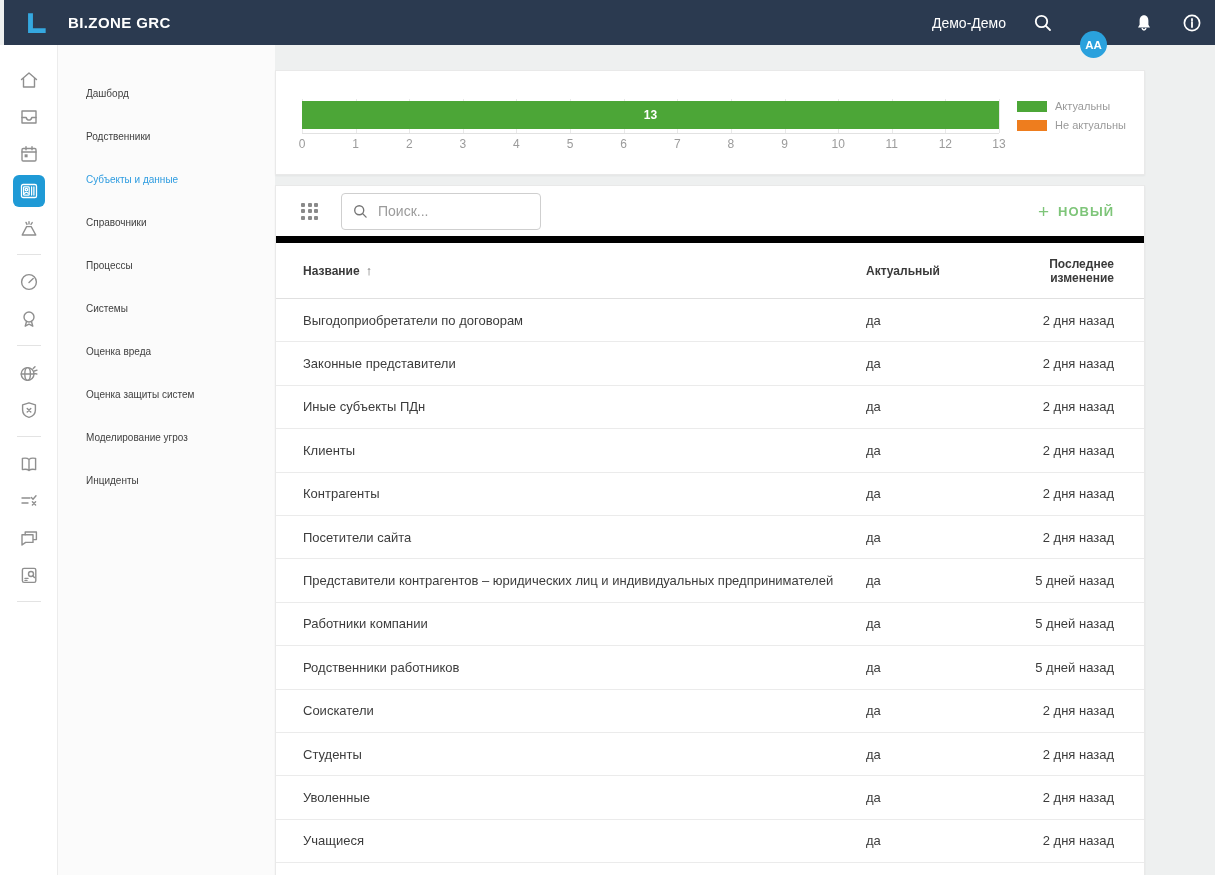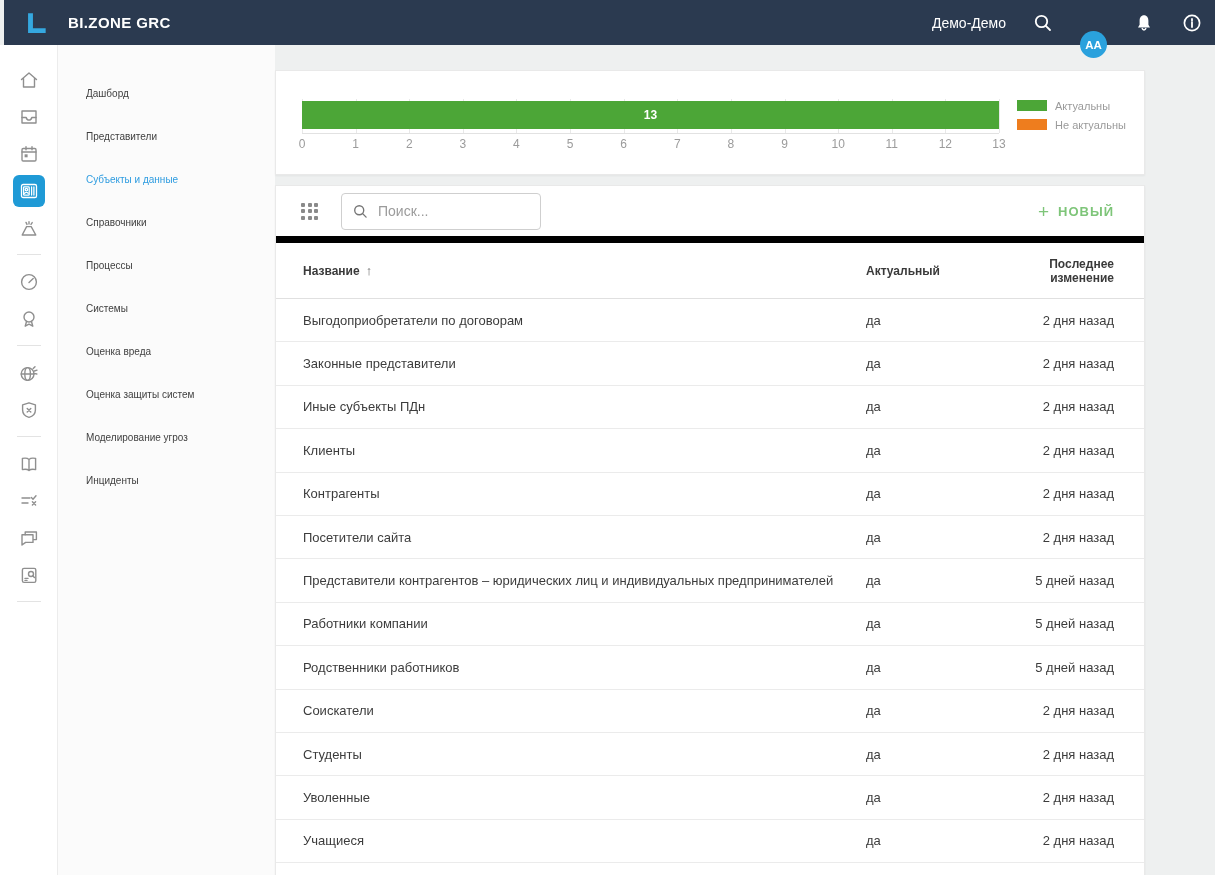--- a/index.html
+++ b/index.html
@@ -39,21 +39,21 @@
   
   .chart-card { width:870px; height:105px; position:relative; }
   .plot { position:absolute; left:26px; top:28px; width:697px; height:35px; border-bottom:1px solid #e2e2e2; }
   .gl { position:absolute; top:0; bottom:0; width:1px; background:#e8e8e8; }
   .bar { position:absolute; left:0; top:2px; height:28px; background:#4ca637;
     display:flex; align-items:center; justify-content:center; }
   .bar-label { color:#fff; font-size:12px; font-weight:bold; }
   .xaxis { position:absolute; left:26px; top:66px; width:697px; height:16px; }
   .tick { position:absolute; transform:translateX(-50%); font-size:12px; color:#9b9b9b; }
   .legend { position:absolute; right:18px; top:29px; display:flex; flex-direction:column; gap:7px; }
-  .legend-row { display:flex; align-items:flex-start; gap:8px; }
+  .legend-row { display:flex; align-items:flex-end; gap:8px; }
   .legend-swatch { width:30px; height:11px; }
   .legend-text { font-size:11px; color:#9a9a9a; }
 
   
   .table-card { width:870px; margin-top:10px; min-height:700px; }
   .toolbar { height:57px; display:flex; align-items:center; padding:0 30px 0 25px; border-bottom:7px solid #000000; }
   .grid-icon { display:grid; grid-template-columns:repeat(3,4px); grid-template-rows:repeat(3,4px);
     gap:2.5px; cursor:pointer; }
   .grid-icon i { background:#8a8a8a; border-radius:1px; }
   .searchbox { margin-left:23px; width:200px; height:37px; border:1px solid #cfcfcf; border-radius:4px;
@@ -190,21 +190,21 @@
         <circle cx="13" cy="10" r="2.5"></circle>
         <path d="M14.7 11.7 L16.4 13.4"></path>
         <path d="M7 14.4 H10 M7 16.4 H9"></path>
       </svg>
   </div>
   <div class="rail-divider"></div>
 </nav>
 
 <nav class="sidebar">
   <div class="menu-item">Дашборд</div>
-  <div class="menu-item">Представители</div>
+  <div class="menu-item">Родственники</div>
   <div class="menu-item active">Субъекты и данные</div>
   <div class="menu-item">Справочники</div>
   <div class="menu-item">Процессы</div>
   <div class="menu-item">Системы</div>
   <div class="menu-item">Оценка вреда</div>
   <div class="menu-item">Оценка защиты систем</div>
   <div class="menu-item">Моделирование угроз</div>
   <div class="menu-item">Инциденты</div>
 </nav>
 

